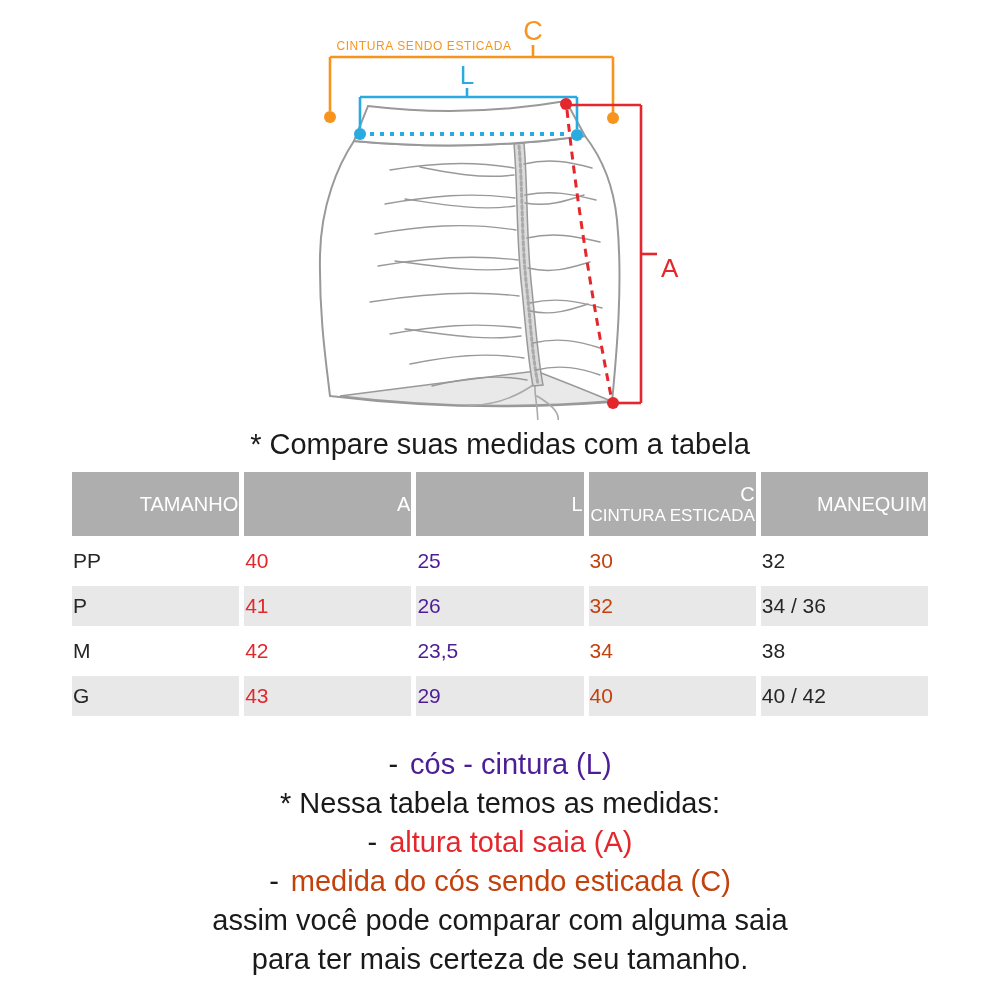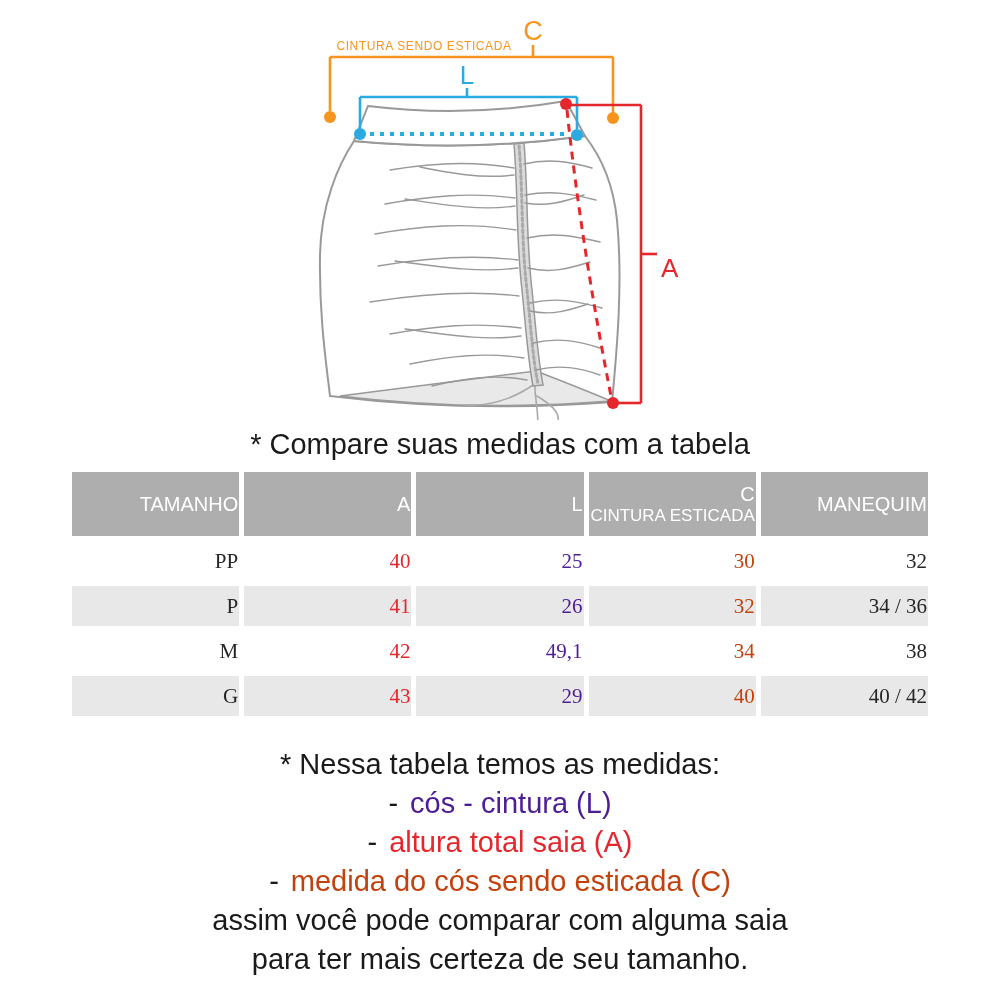--- a/index.html
+++ b/index.html
@@ -34,24 +34,23 @@
     color:#ffffff;
     font-weight:normal;
     font-size:20px;
     height:62px;
     text-align:right;
     vertical-align:middle;
     line-height:1.15;
   }
   table.size-table td{
     height:38px;
-    text-align:right;
+    text-align:left;
     vertical-align:middle;
     background:#ffffff;
-    font-family:Liberation Serif, serif;
   }
   table.size-table tr.alt td{background:#e9e8e8;}
   .sub-header{font-size:17px;}
   .c-red{color:#e4272c;}
   .c-blue{color:#4c1d95;}
   .c-orange{color:#c2410c;}
   .c-black{color:#262626;}
 
   .notes{
     margin-top:24px;
@@ -172,39 +171,39 @@
       <tr class="alt">
         <td class="c-black">P</td>
         <td class="c-red">41</td>
         <td class="c-blue">26</td>
         <td class="c-orange">32</td>
         <td class="c-black">34 / 36</td>
       </tr>
       <tr>
         <td class="c-black">M</td>
         <td class="c-red">42</td>
-        <td class="c-blue">49,1</td>
+        <td class="c-blue">23,5</td>
         <td class="c-orange">34</td>
         <td class="c-black">38</td>
       </tr>
       <tr class="alt">
         <td class="c-black">G</td>
         <td class="c-red">43</td>
         <td class="c-blue">29</td>
         <td class="c-orange">40</td>
         <td class="c-black">40 / 42</td>
       </tr>
     </tbody>
   </table>
 
   <div class="notes">
-    <div>* Nessa tabela temos as medidas:</div>
     <div>
       <span class="dash">-</span><span class="c-blue">cós - cintura (L)</span>
     </div>
+    <div>* Nessa tabela temos as medidas:</div>
     <div>
       <span class="dash">-</span><span class="c-red">altura total saia (A)</span>
     </div>
     <div>
       <span class="dash">-</span><span class="c-orange">medida do cós sendo esticada (C)</span>
     </div>
     <div>assim você pode comparar com alguma saia</div>
     <div>para ter mais certeza de seu tamanho.</div>
   </div>
 

